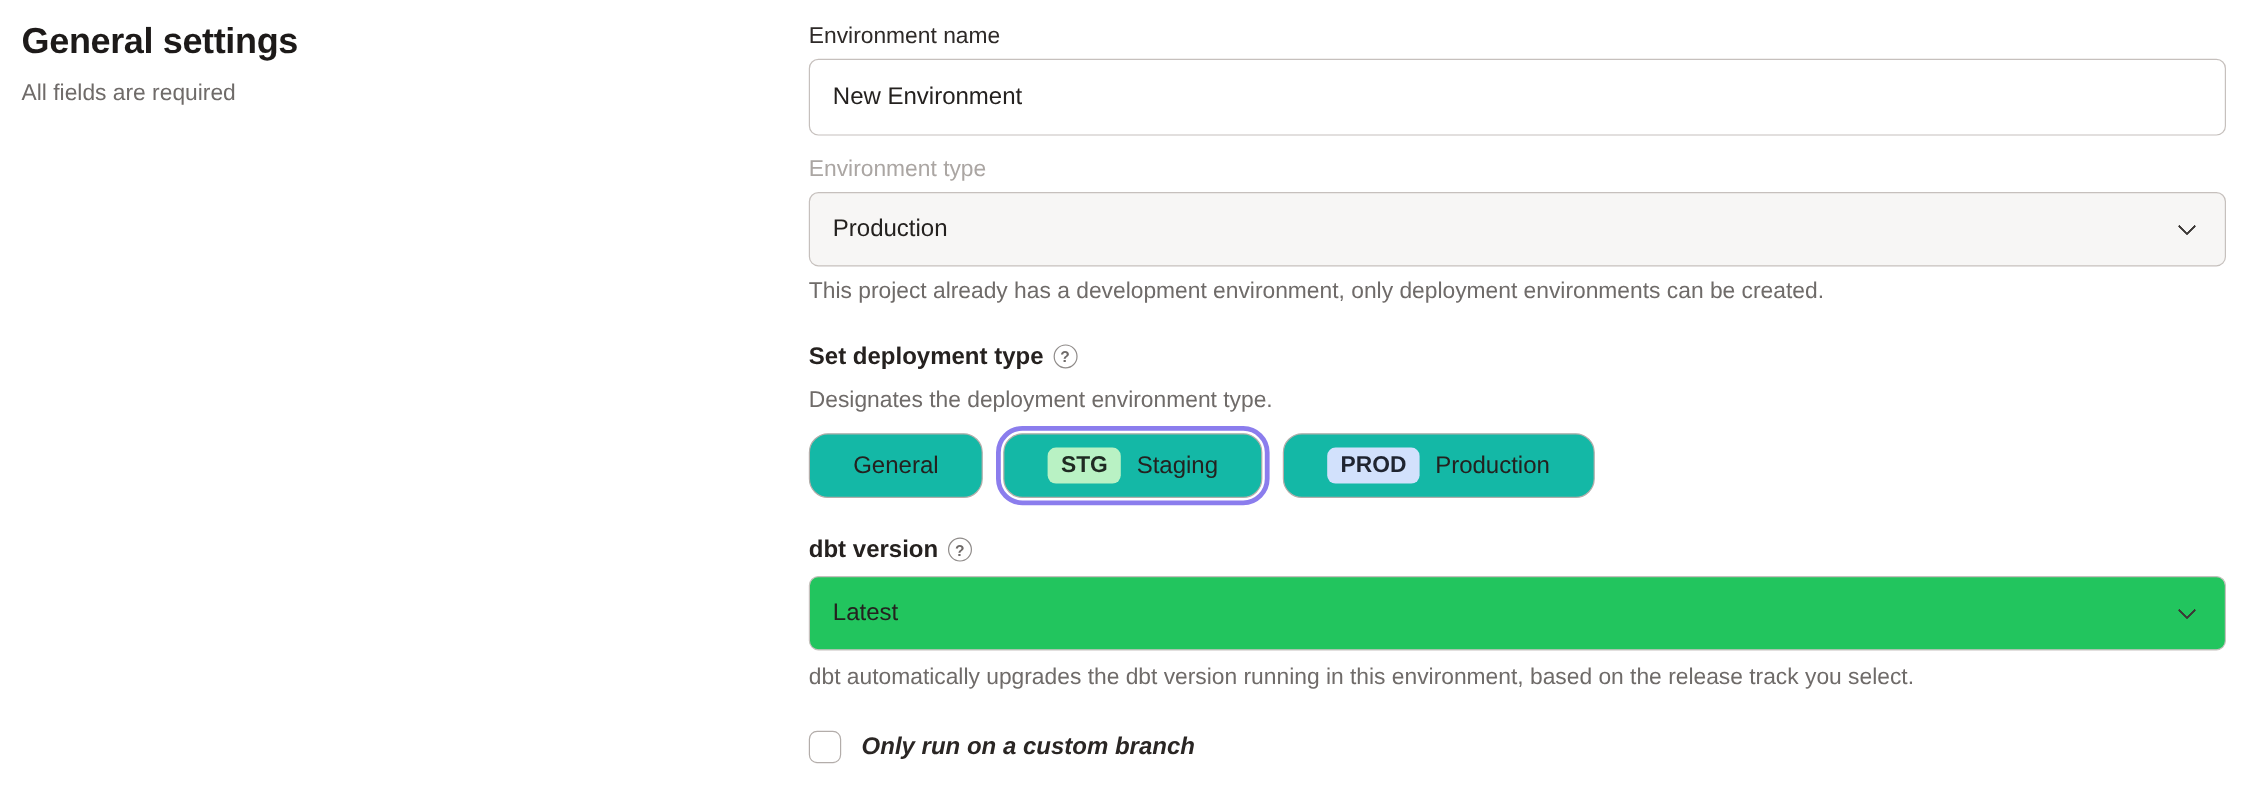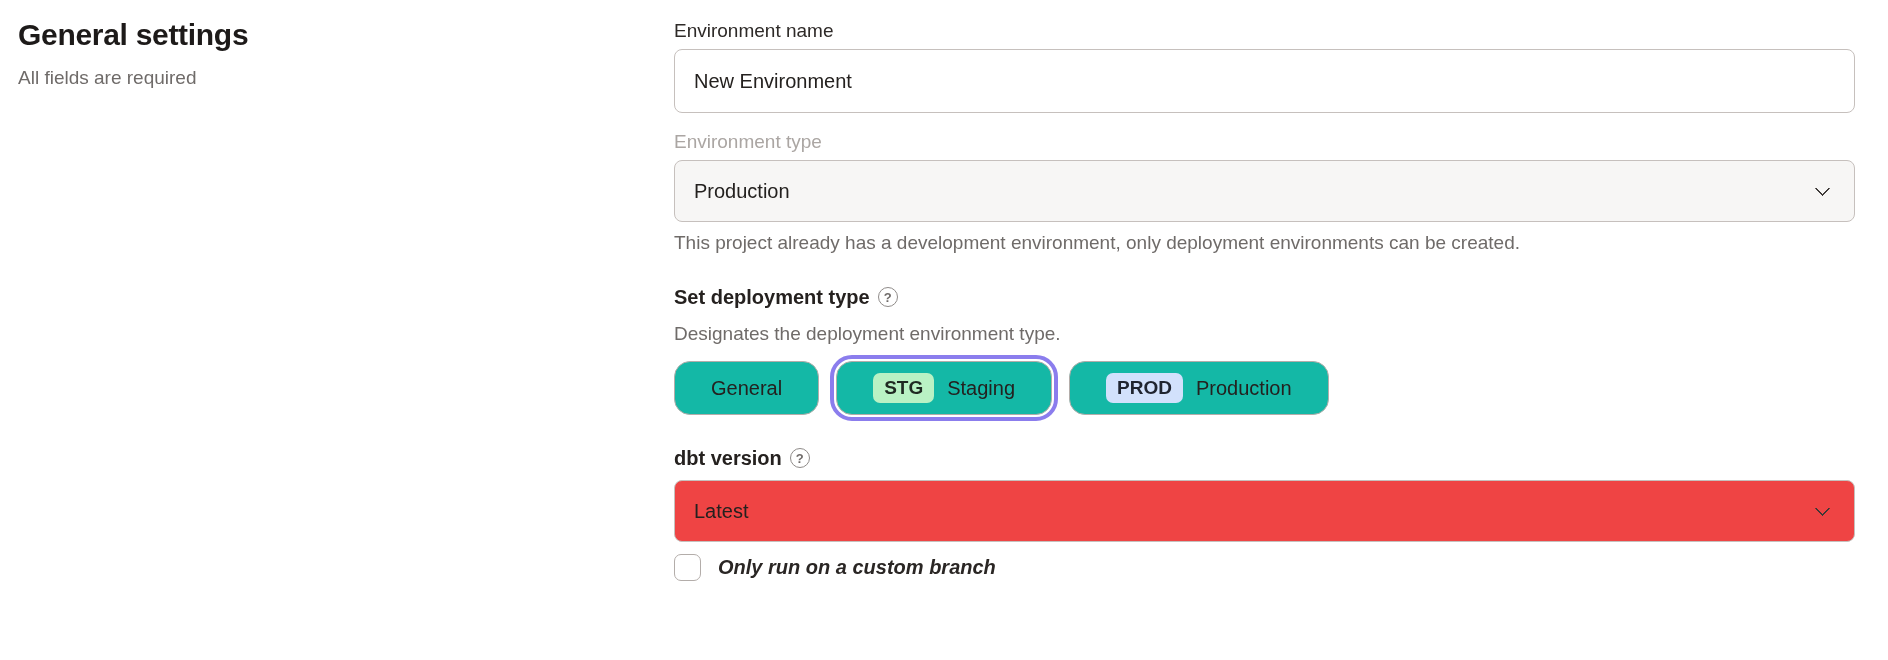--- a/index.html
+++ b/index.html
@@ -23,21 +23,21 @@
     display:inline-flex; align-items:center; justify-content:center;
     font-size:13px; font-weight:700; color:#6f6b69; margin-left:8px; line-height:1; }
 
   .helper { font-size:19px; color:#6f6b69; line-height:21px; }
 
   .text-input { width:100%; height:64px; border:1px solid #c6c0bd; border-radius:8px;
     background:#ffffff; font-family:inherit; font-size:20px; color:#24211f; padding:0 19px;
     margin-bottom:18px; outline:none; }
 
   .select { position:relative; width:100%; height:62px; border:1px solid #c6c0bd; border-radius:8px;
-    background:#ef4444; display:flex; align-items:center; padding:0 19px; font-size:20px; color:#24211f;
+    background:#22c55e; display:flex; align-items:center; padding:0 19px; font-size:20px; color:#24211f;
     cursor:pointer; }
   .select.disabled { background:#f7f6f5; }
   .chevron { position:absolute; right:26px; top:50%; width:11px; height:11px;
     border-right:2px solid #3c3836; border-bottom:2px solid #3c3836;
     transform:translateY(-72%) rotate(45deg); border-radius:1px; }
   .mb10 { margin-bottom:10px; }
   .mb11 { margin-bottom:11px; }
   .mb12 { margin-bottom:12px; }
   .mb15 { margin-bottom:15px; }
   .mb17 { margin-bottom:17px; }
@@ -101,19 +101,20 @@
   </div>
 
   <div class="section-label mb11">
     <span>dbt version</span>
     <span class="help-icon">?</span>
   </div>
   <div class="select mb12">
     <span>Latest</span>
     <span class="chevron"></span>
   </div>
+  <div class="helper mb34">dbt automatically upgrades the dbt version running in this environment, based on the release track you select.</div>
 
   <div class="check-row">
     <div class="checkbox"></div>
     <label>Only run on a custom branch</label>
   </div>
 
 </div>
 
 </body></html>

